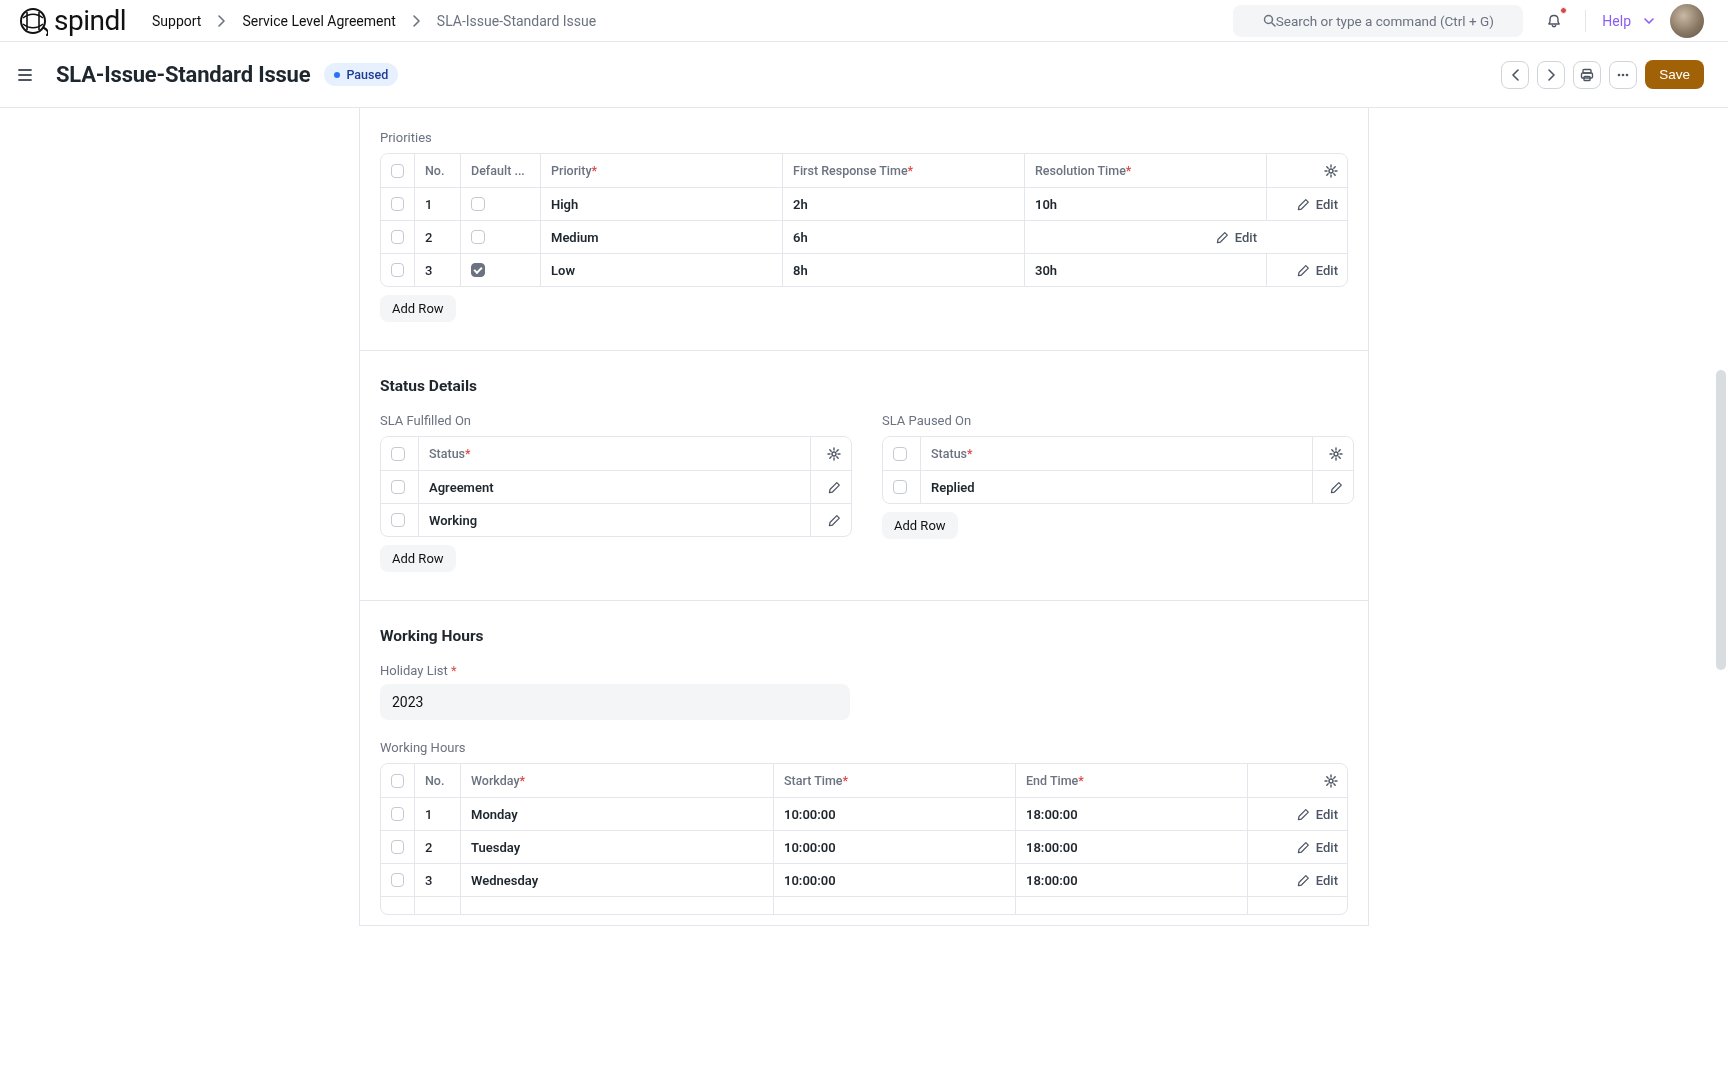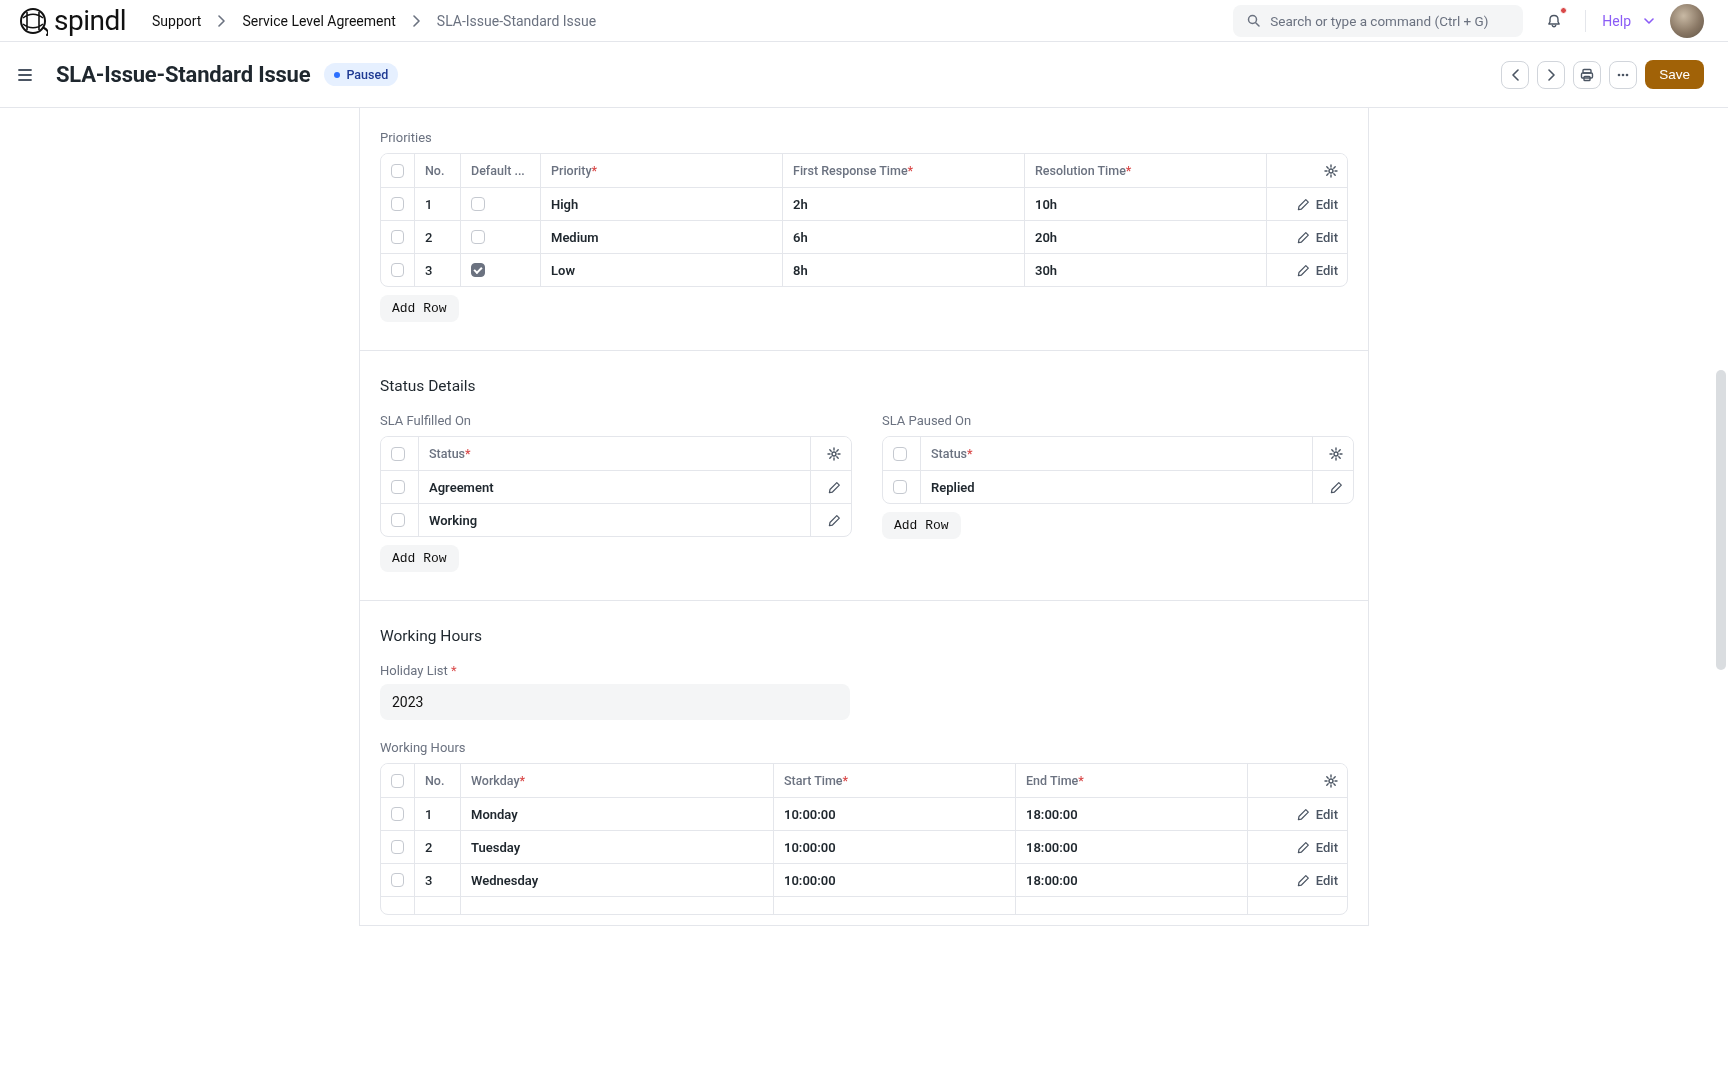--- a/index.html
+++ b/index.html
@@ -35,25 +35,26 @@
     height:42px;
   }
   .brand { display:flex; align-items:center; gap:6px; font-size:28px; font-weight:400; letter-spacing:-0.5px; color:#111; }
   .brand svg { width:30px; height:30px; }
   .crumbs { display:flex; align-items:center; gap:16px; margin-left:10px; font-size:14px; }
   .crumb { color:#111; cursor:pointer; white-space:nowrap; }
   .crumb.current { color: var(--muted); cursor:default; }
   .chev { color: var(--muted); }
   .spacer { flex:1; }
   .search {
-    display:flex; align-items:center; gap:10px;
+    display:flex; align-items:center; 
     background: var(--bg-soft);
     border-radius: var(--radius);
     padding: 8px 14px; width:290px; color: var(--muted);
     font-size:13.5px;
+    justify-content:center;
   }
   .iconbtn {
     display:flex; align-items:center; justify-content:center;
     width:30px; height:30px; border-radius:6px; cursor:pointer;
     color:#4b5563;
   }
   .vr { width:1px; height:22px; background:var(--border); }
   .help { display:flex; align-items:center; gap:13px; font-size:14px; color:#8b5cf6; cursor:pointer; }
   .avatar { width:34px; height:34px; border-radius:50%; background: radial-gradient(circle at 40% 35%, #c8b9a4 0%, #8a7865 55%, #5e5244 100%); cursor:pointer; }
   .bell-wrap { position:relative; }
@@ -89,21 +90,21 @@
   .content-card {
     width: 1010px;
     border-left:1px solid var(--border);
     border-right:1px solid var(--border);
     border-bottom:1px solid var(--border);
     padding: 22px 0 0 0;
   }
   .section { padding: 0 20px 28px 20px; }
   .sec-divider { border-top:1px solid var(--border); margin: 0 0 26px 0; }
   .sec-label { font-size:13px; color:var(--muted); margin-bottom:8px; }
-  .sec-heading { font-size:15.5px; font-weight:400; margin-bottom:18px; }
+  .sec-heading { font-size:15.5px; font-weight:700; margin-bottom:18px; }
 
   
   .tbl {
     width:100%;
     border:1px solid var(--border);
     border-radius:8px;
     overflow:hidden;
   }
   .thead, .trow { display:grid; align-items:center; }
   .thead { color:var(--muted); font-size:12.5px; height:var(--row-h); background:#fff; }
@@ -121,21 +122,21 @@
     width:14px; height:14px; border:1.4px solid #c5c9d0; border-radius:4px; background:#fff;
     display:inline-flex; align-items:center; justify-content:center;
   }
   .chk.checked { background:#6b7280; border-color:#6b7280; }
   .chk.checked::after { content:""; width:6px; height:3px; border:2px solid #fff; border-top:none; border-right:none; transform:rotate(-45deg); margin-bottom:2px; }
 
   .addrow {
     display:inline-flex; align-items:center;
     background: var(--bg-soft);
     border-radius:8px; padding:6px 12px; font-size:13px; color:#111;
-    margin-top:8px; cursor:pointer;font-family:Liberation Mono, monospace;
+    margin-top:8px; cursor:pointer;
   }
 
   .two-col { display:grid; grid-template-columns: 1fr 1fr; gap:30px; }
 
   .field-label { font-size:13px; color: var(--muted); margin-bottom:6px; }
   .input-like {
     background: var(--bg-soft);
     border-radius:8px; padding:10px 12px; font-size:14px; color:#111;
     width:470px;
   }
@@ -317,21 +318,20 @@
         <div class="trow cols-priority">
           <div class="cell">
               <span class="chk"></span>
             </div>
           <div class="cell" style="font-weight:500">2</div>
           <div class="cell">
               <span class="chk"></span>
             </div>
           <div class="cell">Medium</div>
           <div class="cell">6h</div>
-          <div class="cell">20h</div>
           <div class="cell last">
               <svg class="pen" viewBox="0 0 14 14">
                 <use href="#i-pen"></use>
               </svg>
               <span>Edit</span>
             </div>
         </div>
         <div class="trow cols-priority">
           <div class="cell">
               <span class="chk"></span>

